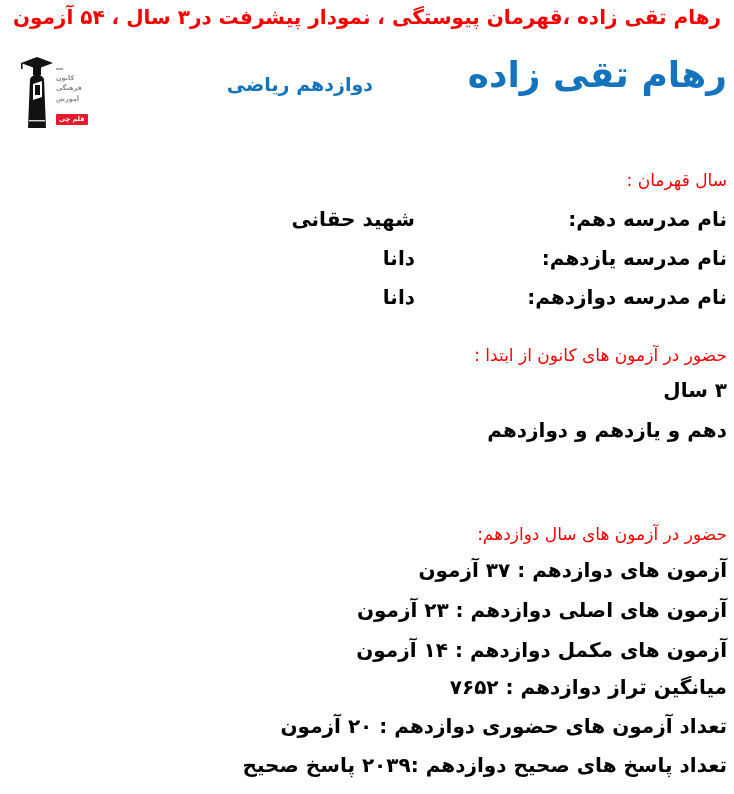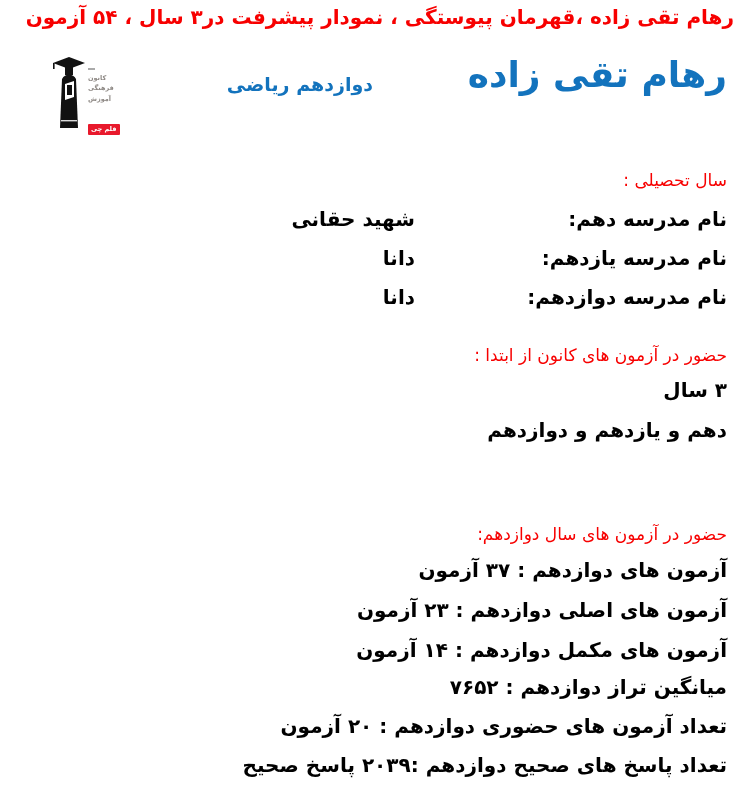--- a/index.html
+++ b/index.html
@@ -5,21 +5,21 @@
 <style>
   html,body{margin:0;padding:0;background:#fff;}
   #page{
     position:relative;
     width:734px;height:794px;
     background:#fff;
     overflow:hidden;
     direction:rtl;
     font-family:"DejaVu Sans",sans-serif;
   }
-  .abs{position:absolute;white-space:nowrap;padding-left:32px;}
+  .abs{position:absolute;white-space:nowrap;}
   .banner{
     top:5px;left:0;right:0;
     text-align:center;
     font-size:20px;font-weight:bold;
     color:var(--red,#f70000);
   }
   .student-name{
     top:52px;right:7px;
     font-size:36px;font-weight:bold;line-height:1.3;
     color:var(--blue,#1373bd);
@@ -50,21 +50,21 @@
   .logo svg{display:block;}
   .logo-col{
     display:flex;flex-direction:column;align-items:flex-end;
     direction:rtl;margin-top:14px;gap:1px;
   }
   .logo-dash{width:7px;height:2px;background:#aaa;margin-bottom:3px;}
   .logo-word{
     font-size:6.5px;line-height:1.45;color:#8f8a86;font-weight:bold;
   }
   .logo-brand{
-    margin-top:19px;
+    margin-top:9px;
     background:#e8192c;color:#fff;
     font-size:6.5px;font-weight:bold;
     padding:1px 3px 2px 3px;border-radius:1px;
   }
 </style>
 </head>
 <body>
 
 <div id="page">
 
@@ -87,21 +87,21 @@
       <span class="logo-word">کانون</span>
       <span class="logo-word">فرهنگی</span>
       <span class="logo-word">آموزش</span>
       <span class="logo-brand">قلم چی</span>
     </span>
   </div>
 
   <div class="abs student-name">رهام تقی زاده</div>
   <div class="abs grade-field">دوازدهم ریاضی</div>
 
-  <div class="abs line-red" style="top:170px">سال تحصیلی :</div>
+  <div class="abs line-red" style="top:170px">سال قهرمان :</div>
 
   <div class="abs line-black" style="top:207px">نام مدرسه دهم:</div>
   <div class="abs line-black" style="top:246px">نام مدرسه یازدهم:</div>
 
   <div class="abs school-value" style="top:207px">شهید حقانی</div>
   <div class="abs school-value" style="top:246px">دانا</div>
 
   <div class="abs line-black" style="top:285px">نام مدرسه دوازدهم:</div>
   <div class="abs school-value" style="top:285px">دانا</div>
 

